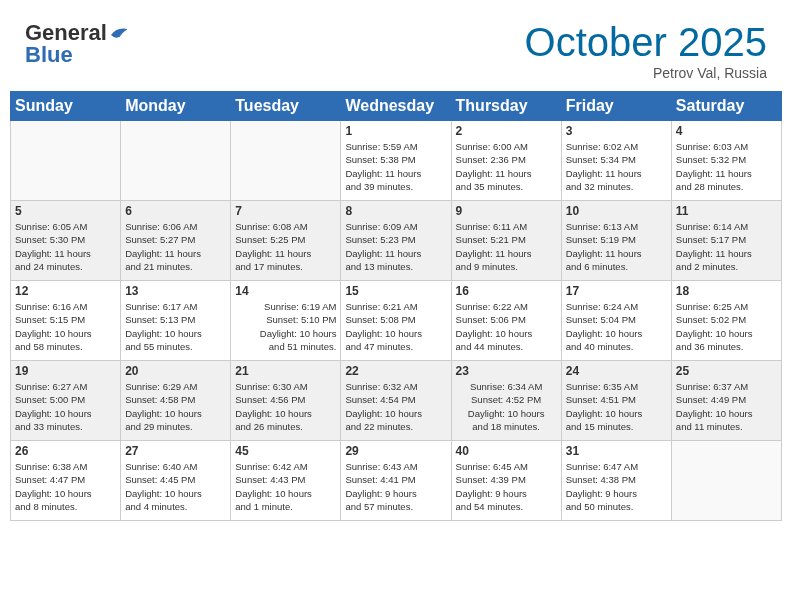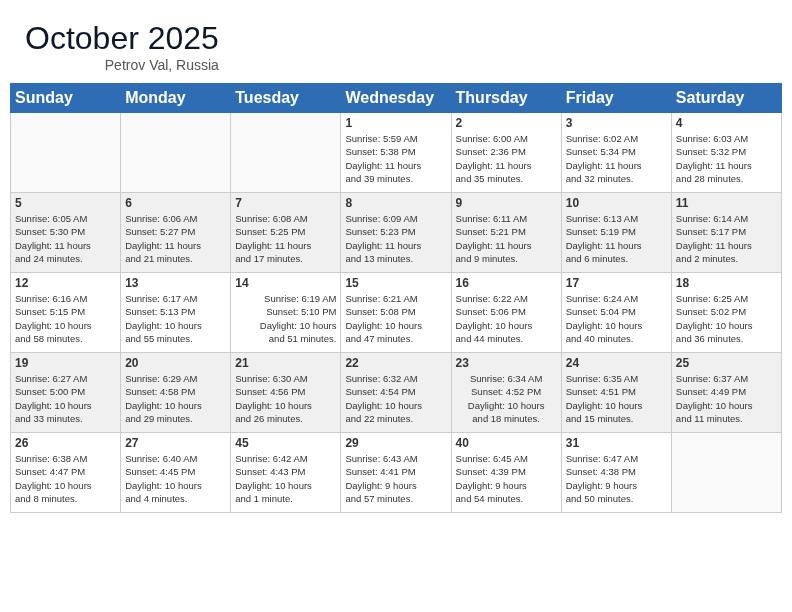--- a/index.html
+++ b/index.html
@@ -18,22 +18,22 @@
     }
     .logo {
       display: flex;
       flex-direction: column;
       align-items: flex-start;
     }
     .title-block {
       text-align: right;
     }
     .month-year {
-      font-size: 32px;
-      color: #0f172a;
+      font-size: 40px;
+      color: #0369a1;
       font-weight: 300;
     }
     .location {
       font-size: 14px;
       color: #555;
     }
     .calendar {
       width: 100%;
       border-collapse: collapse;
       margin-top: 5px;
@@ -75,20 +75,30 @@
       background-color: #f0f0f0;
     }
     .row-white td {
       background-color: #ffffff;
     }
   </style>
 </head>
 <body>
 
 <div class="header">
+  <div class="logo">
+    <div style="display:flex; align-items:center;">
+      <span style="font-size:22px; font-weight:bold; color:#333;">General</span>
+      <svg width="20" height="16" viewBox="0 0 20 16" style="margin-left:2px;">
+        <path d="M2,10 Q8,2 18,4 Q12,8 10,12 Q6,14 2,10Z" fill="#2e6db4"></path>
+        <path d="M10,12 Q14,6 18,4" stroke="#2e6db4" stroke-width="1" fill="none"></path>
+      </svg>
+    </div>
+    <span style="font-size:22px; font-weight:bold; color:#2e6db4; margin-top:-4px;">Blue</span>
+  </div>
   <div class="title-block">
     <div class="month-year">October 2025</div>
     <div class="location">Petrov Val, Russia</div>
   </div>
 </div>
 
 <table class="calendar">
   <thead>
     <tr>
       <th>Sunday</th>

